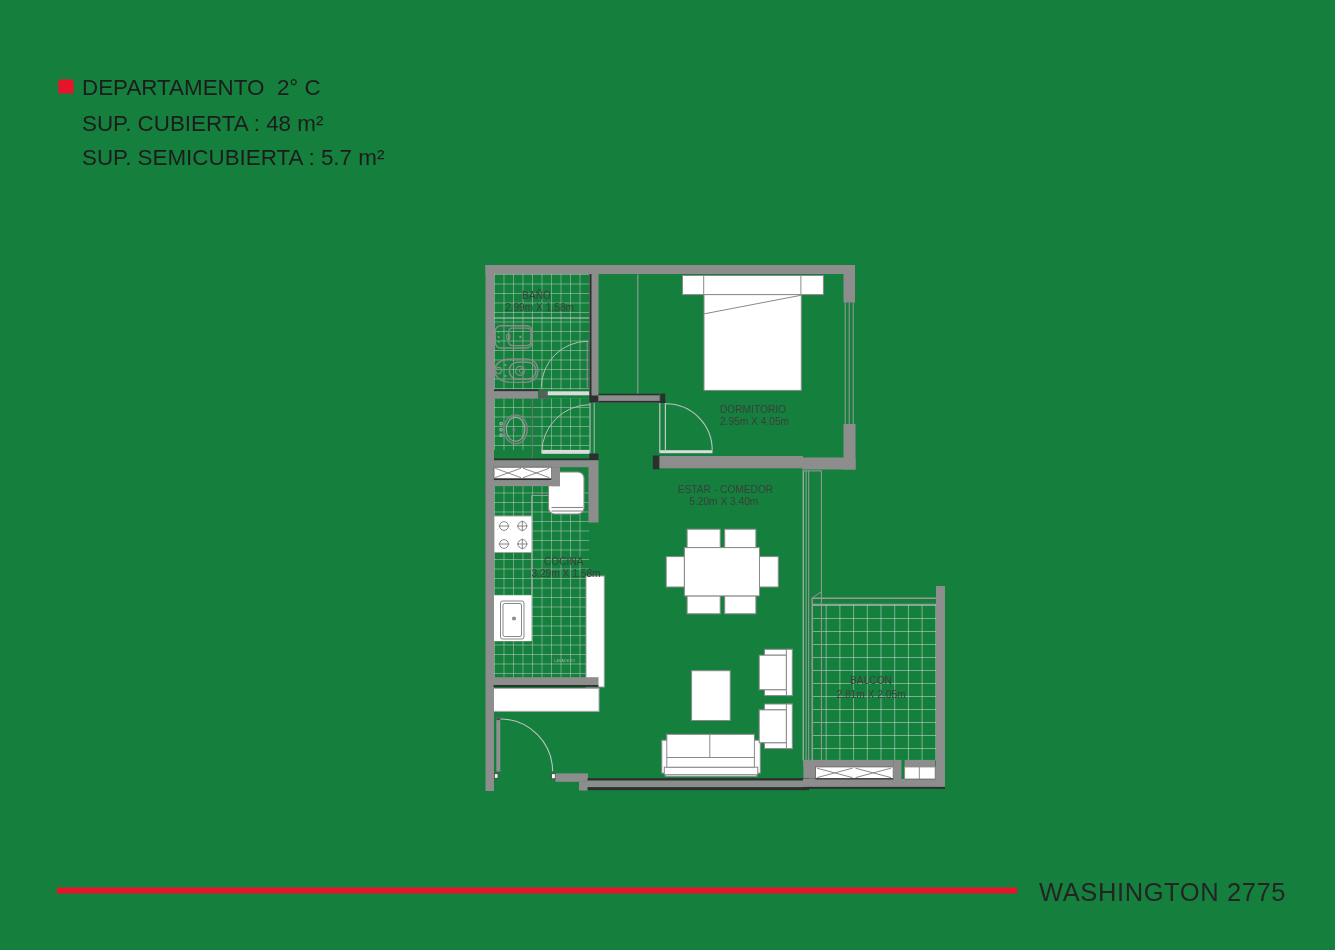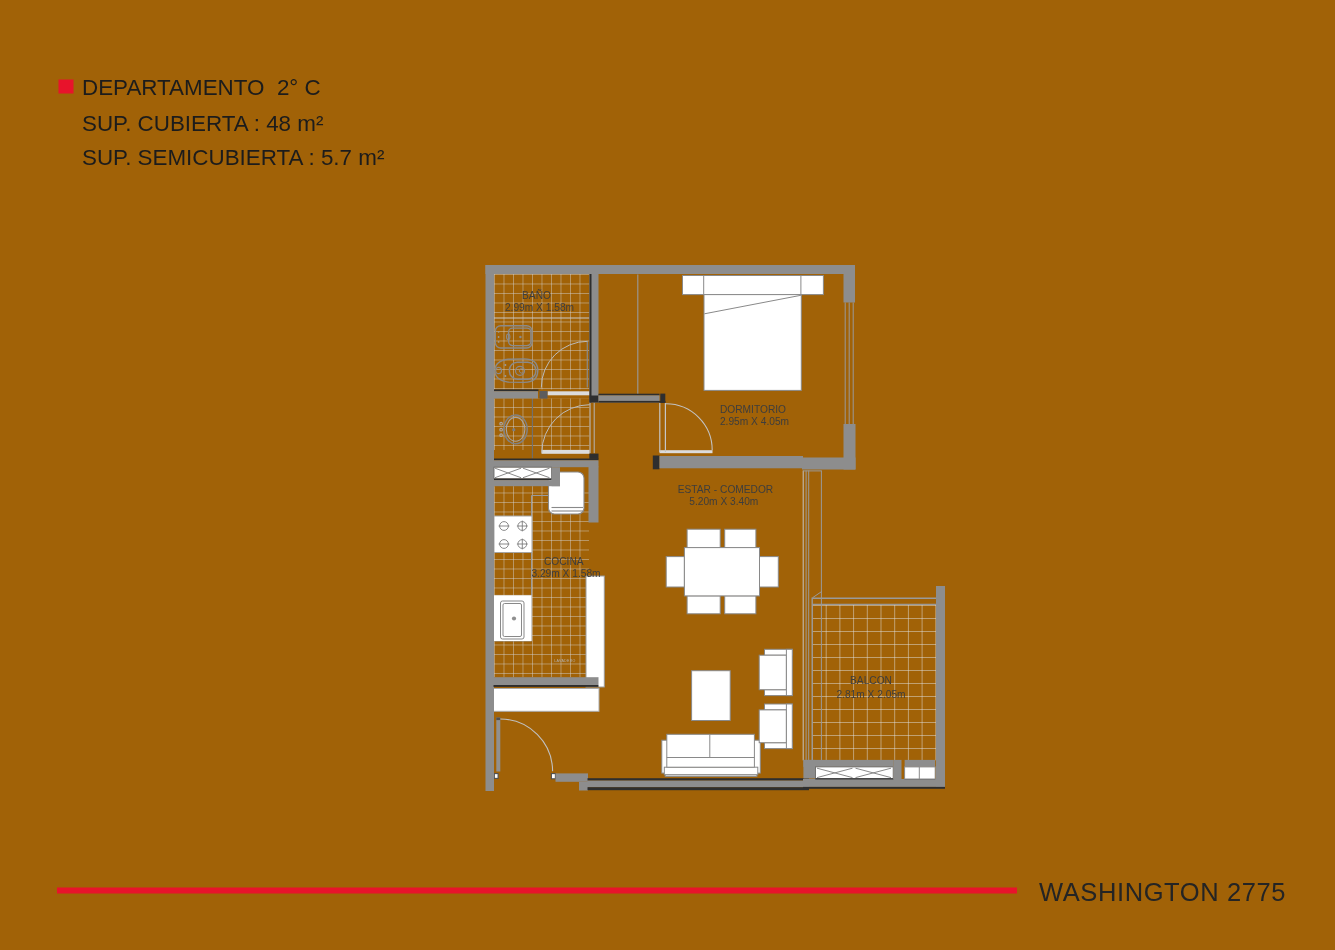--- a/index.html
+++ b/index.html
@@ -1,16 +1,16 @@
 <!DOCTYPE html>
 <html><head>
 <meta charset="utf-8">
 <style>
 html,body{margin:0;padding:0;background:#ffffff;}
-#page{position:relative;width:1335px;height:950px;background:#a16207;font-family:"Liberation Sans",sans-serif;overflow:hidden;}
+#page{position:relative;width:1335px;height:950px;background:#15803d;font-family:"Liberation Sans",sans-serif;overflow:hidden;}
 </style>
 </head>
 <body>
 <div id="page">
 <svg width="1335" height="950" viewBox="0 0 1335 950" style="position:absolute;left:0;top:0;">
 <defs>
 <pattern id="tile9" width="9.5" height="9.5" patternUnits="userSpaceOnUse" x="494" y="274">
 <path d="M9.5 0H0V9.5" fill="none" stroke="#d4d4d4" stroke-width="0.9"></path>
 </pattern>
 <pattern id="tile13" width="13.7" height="13" patternUnits="userSpaceOnUse" x="812" y="605">

